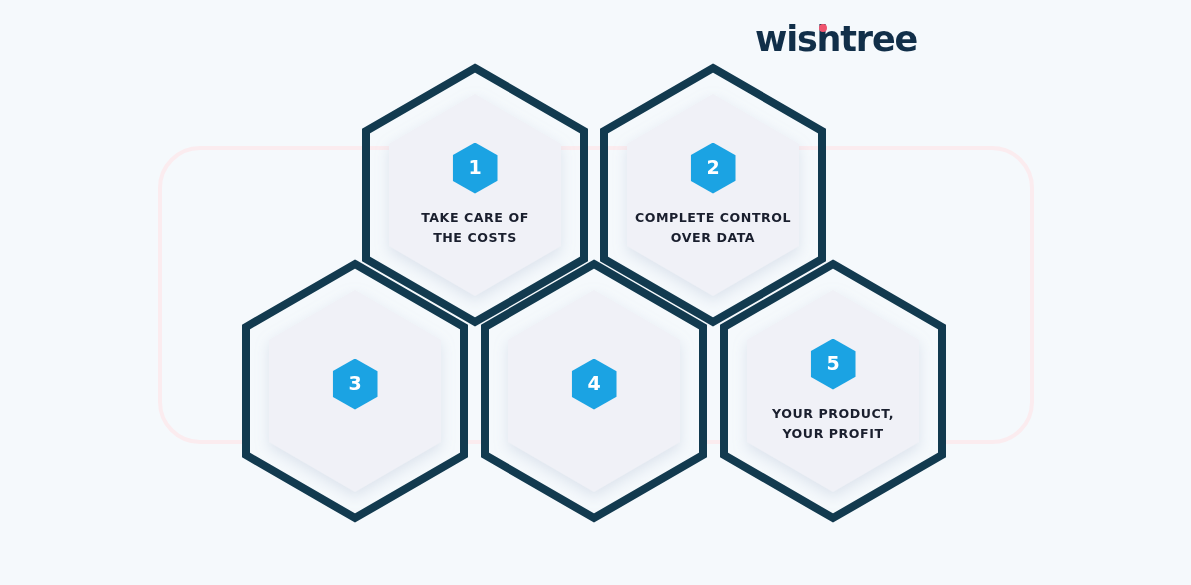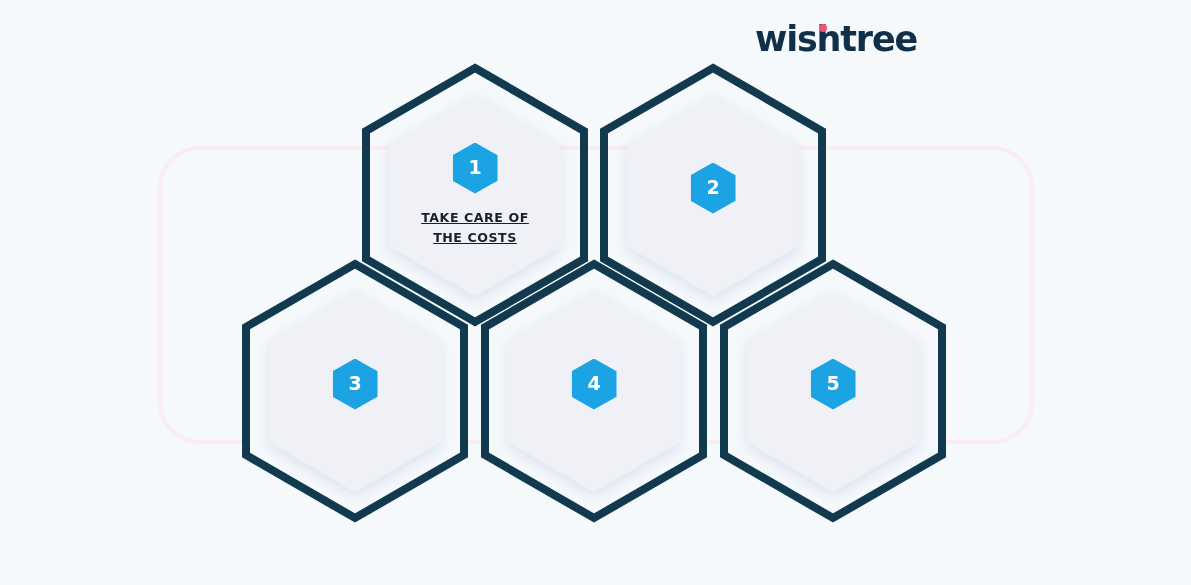--- a/index.html
+++ b/index.html
@@ -125,21 +125,20 @@
     font-family: "DejaVu Sans", sans-serif;
     font-weight: bold;
     font-size: 12.6px;
     line-height: 20px;
     letter-spacing: 0.55px;
     color: #1a1f2e;
     text-align: center;
     text-transform: uppercase;
     white-space: pre-line;
     width: 200px;
-    text-decoration: underline;
   }
 
   
   .r1c1 { left: 360px; top: 62px; }
   .r1c2 { left: 598px; top: 62px; }
   .r2c1 { left: 240px; top: 258px; }
   .r2c2 { left: 479px; top: 258px; }
   .r2c3 { left: 718px; top: 258px; }
 
   
@@ -188,20 +187,22 @@
           </filter>
         </defs>
         <polygon points="115,6 224,69 224,197 115,260 6,197 6,69" fill="none" stroke="#123a4f" stroke-width="8" stroke-linejoin="miter"></polygon>
         <polygon points="115,32 201,82 201,184 115,234 29,184 29,82" fill="#f0f1f7" filter="url(#sh2)"></polygon>
       </svg>
       <div class="hex-content">
         <div class="badge">
           <div class="badge-shape"></div>
           <div class="badge-num">2</div>
         </div>
+        <div class="hex-label">COMPLETE CONTROL
+OVER DATA</div>
       </div>
     </div>
 
     <div class="hex-cell r2c1 row2">
       <svg viewBox="0 0 230 266">
         <defs>
           <filter id="sh3" x="-40%" y="-40%" width="180%" height="180%">
             <feDropShadow dx="0" dy="5" stdDeviation="7" flood-color="#9aa7c4" flood-opacity="0.28"></feDropShadow>
           </filter>
         </defs>
@@ -242,17 +243,19 @@
           </filter>
         </defs>
         <polygon points="115,6 224,69 224,197 115,260 6,197 6,69" fill="#f5f9fc" stroke="#123a4f" stroke-width="8" stroke-linejoin="miter"></polygon>
         <polygon points="115,32 201,82 201,184 115,234 29,184 29,82" fill="#f0f1f7" filter="url(#sh5)"></polygon>
       </svg>
       <div class="hex-content">
         <div class="badge">
           <div class="badge-shape"></div>
           <div class="badge-num">5</div>
         </div>
+        <div class="hex-label">YOUR PRODUCT,
+YOUR PROFIT</div>
       </div>
     </div>
 
   </div>
 </div>
 
 </body></html>

